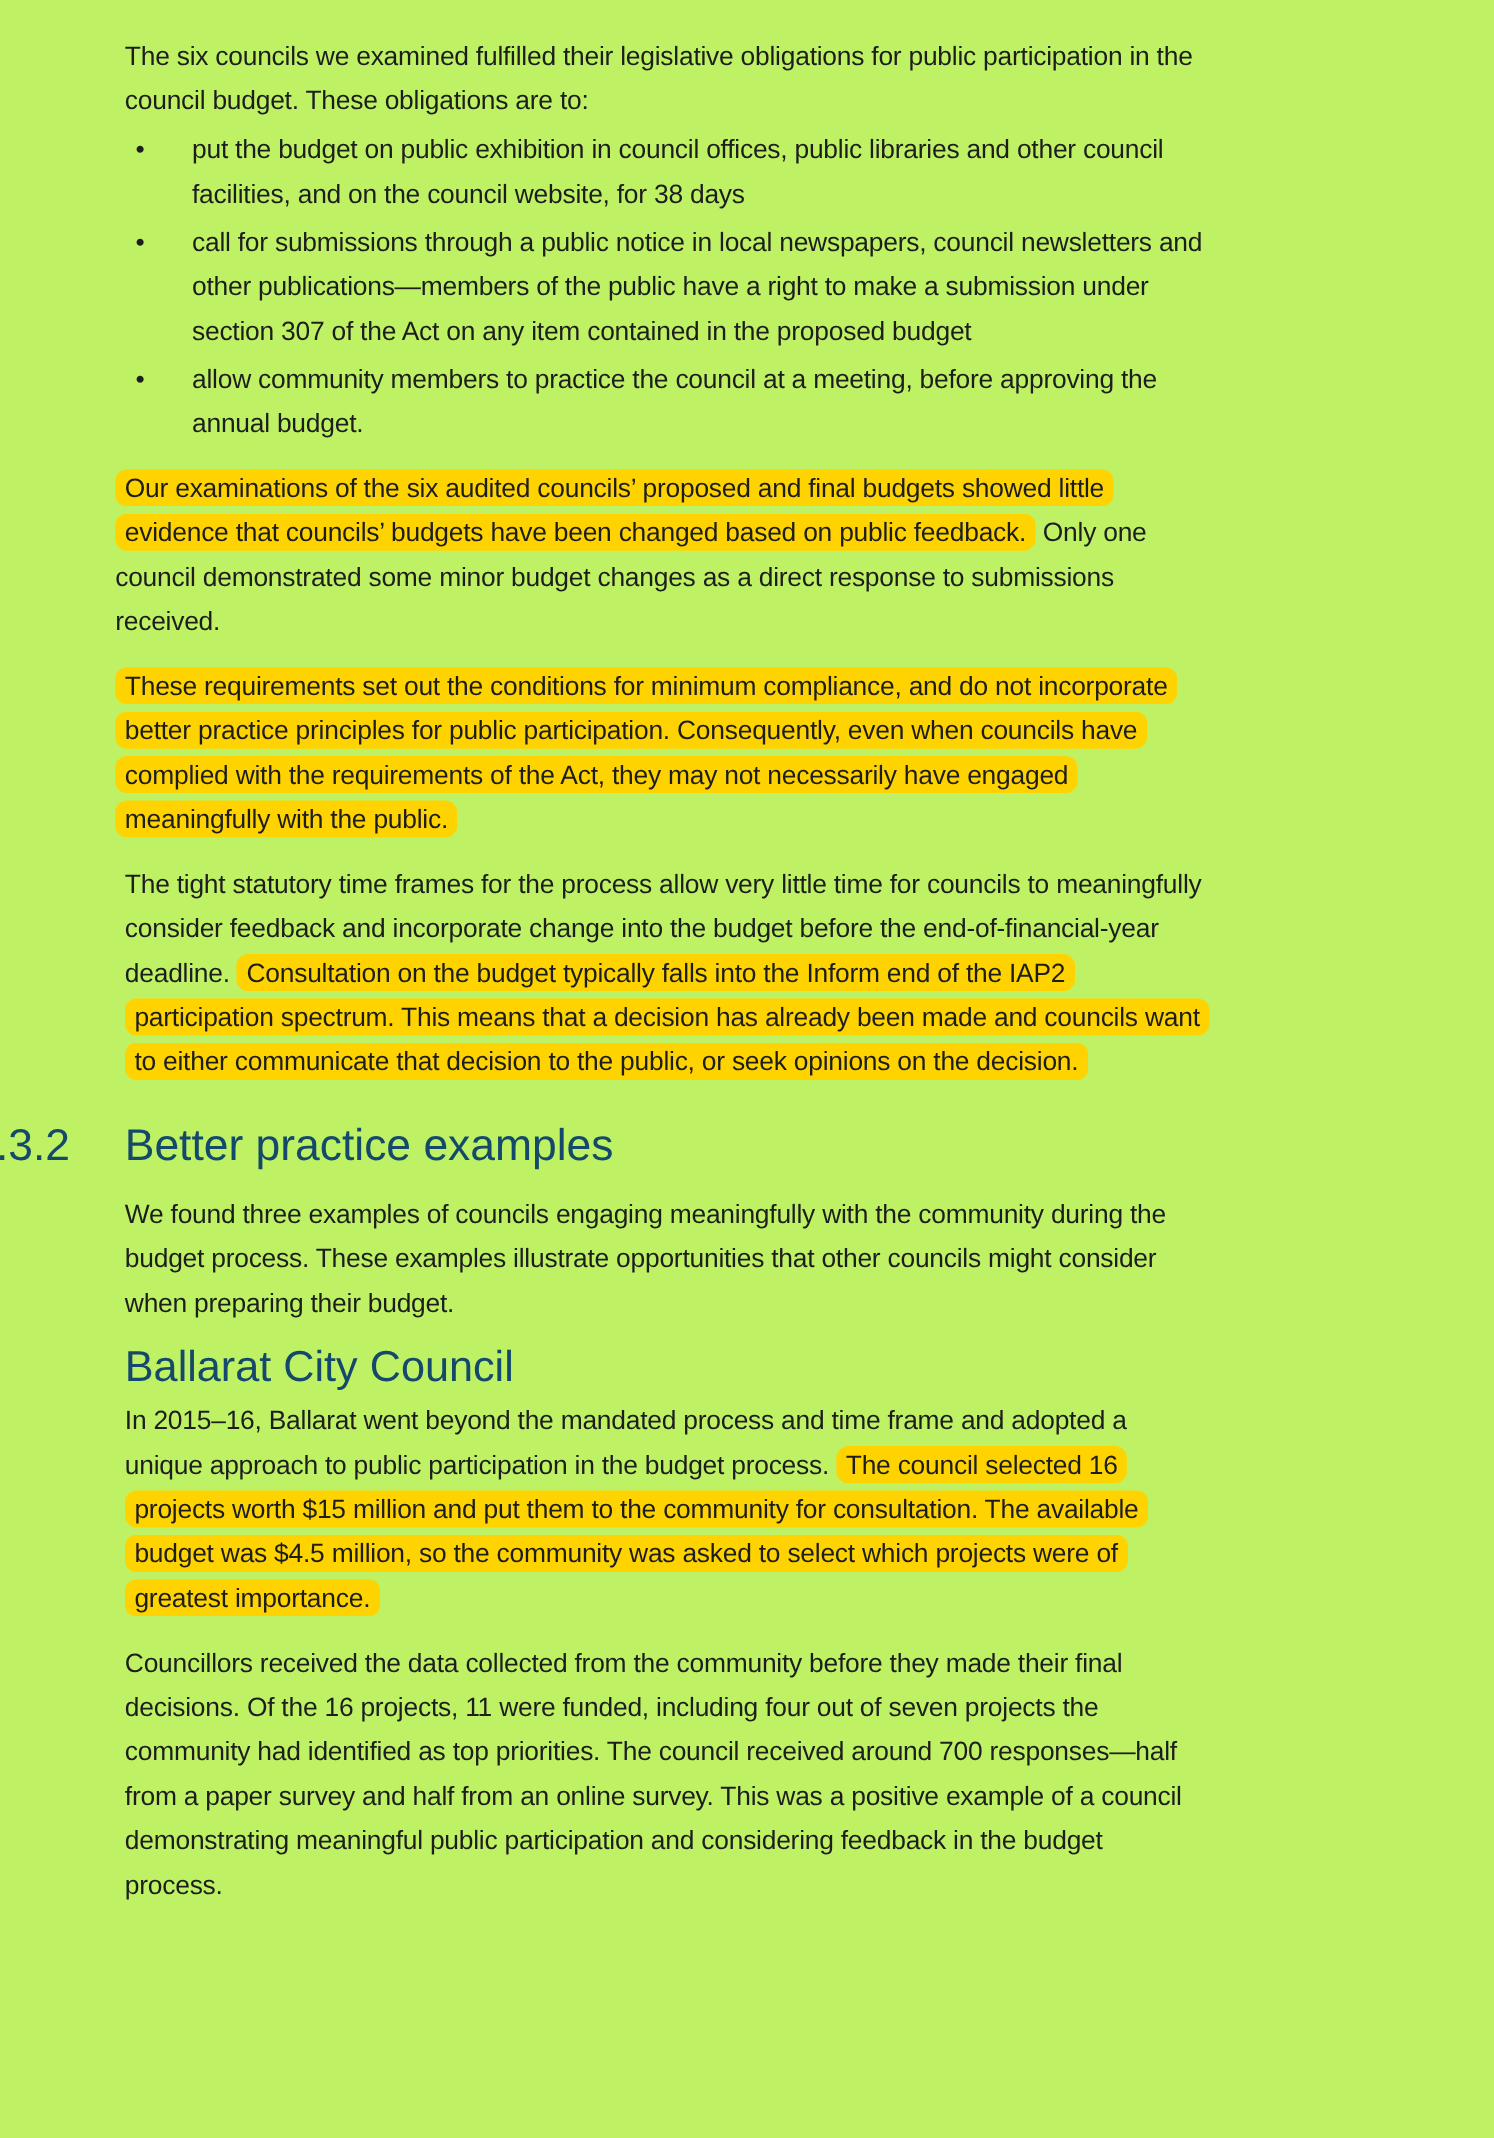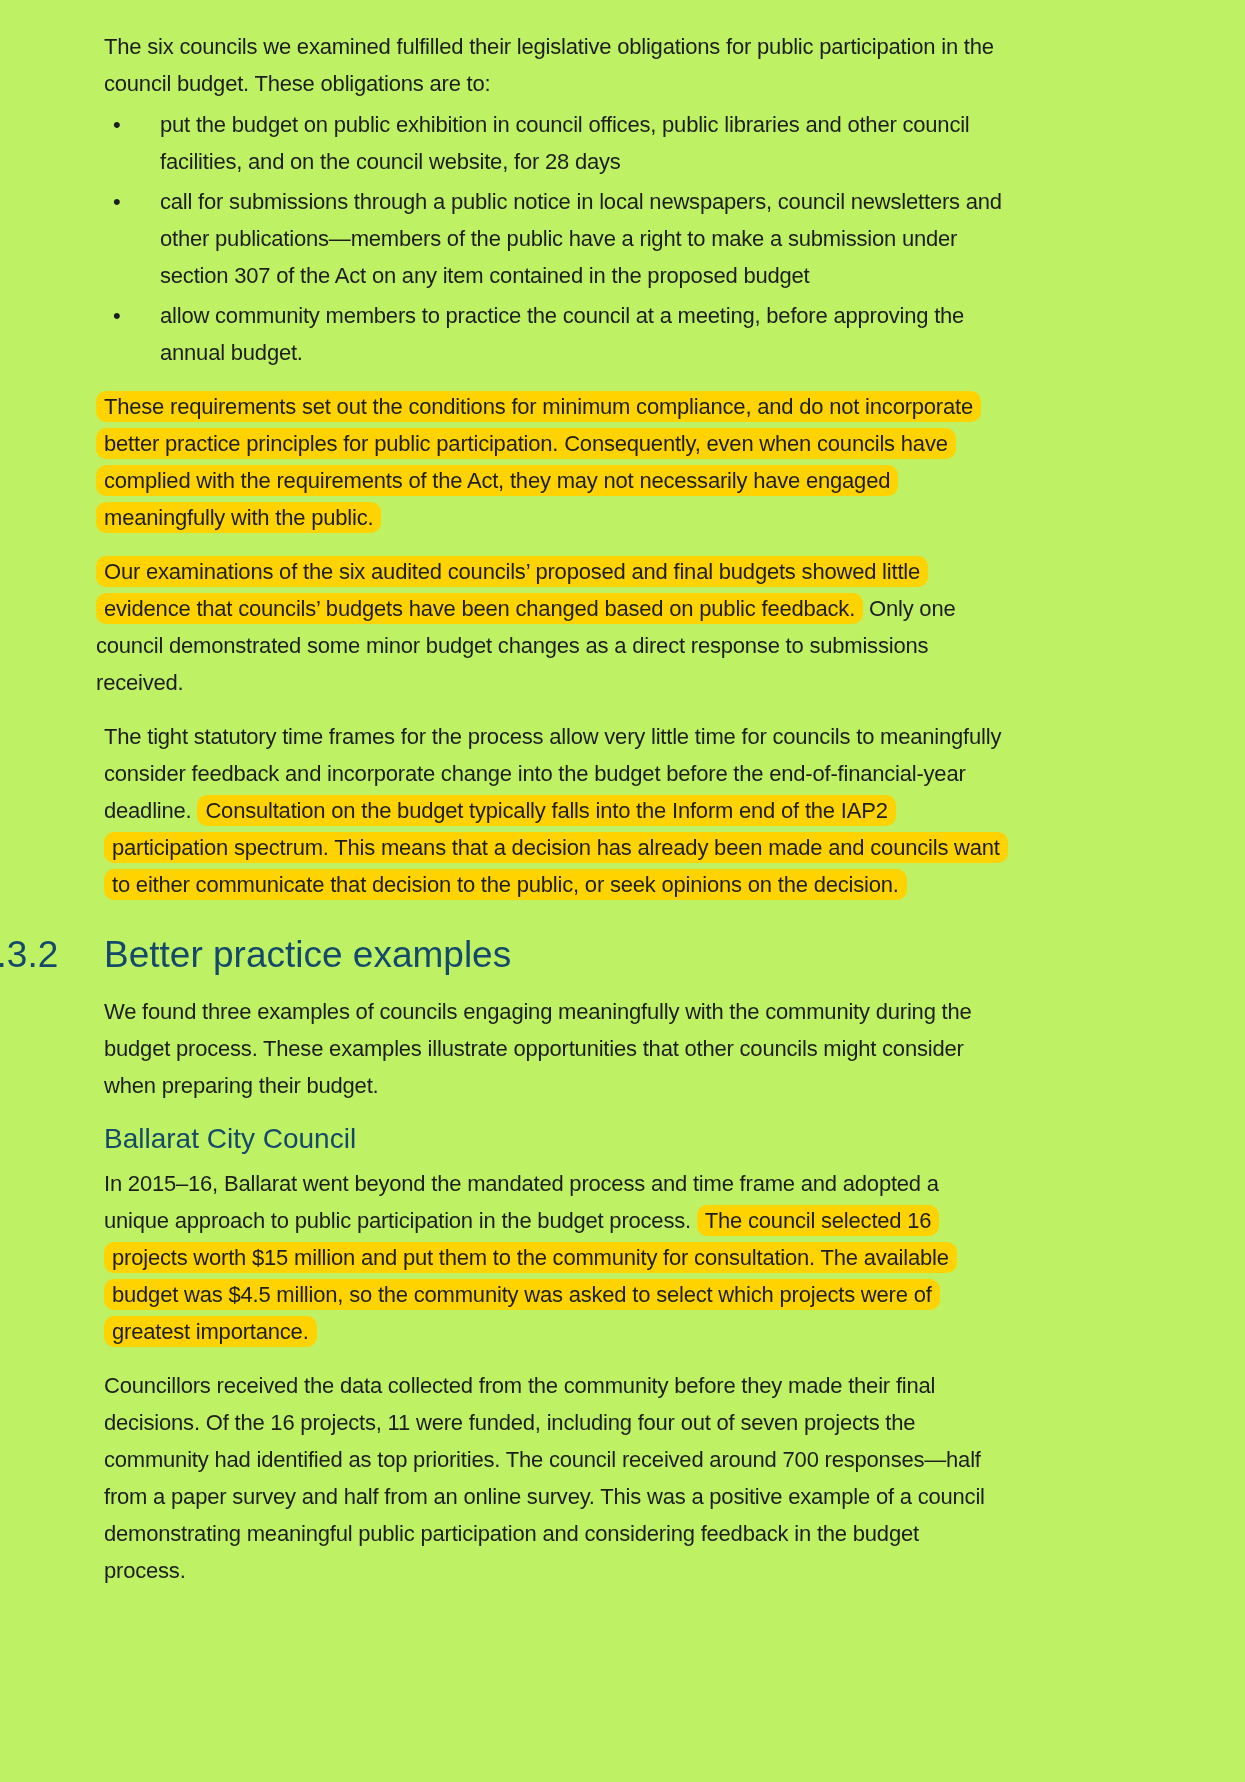--- a/index.html
+++ b/index.html
@@ -71,53 +71,53 @@
     letter-spacing: 0;
     margin: 30px 0 16px 0;
   }
   .section-number {
     position: absolute;
     left: -128px;
     top: 0;
   }
   .subsection-heading {
     color: #15496B;
-    font-size: 28px;
+    font-size: 36px;
     line-height: 36px;
     font-weight: 400;
     letter-spacing: 0;
     margin: 8px 0 8px 0;
   }
 </style>
 </head>
 <body>
 
 <div class="page">
   <div class="content">
 
     <p class="para intro">The six councils we examined fulfilled their legislative obligations for public participation in the council budget. These obligations are to:</p>
 
     <div class="bullet-list">
       <div class="bullet-item">
         <span class="bullet-dot">•</span>
-        <span class="bullet-text">put the budget on public exhibition in council offices, public libraries and other council facilities, and on the council website, for 28 days</span>
+        <span class="bullet-text">put the budget on public exhibition in council offices, public libraries and other council facilities, and on the council website, for 38 days</span>
       </div>
       <div class="bullet-item">
         <span class="bullet-dot">•</span>
         <span class="bullet-text">call for submissions through a public notice in local newspapers, council newsletters and other publications—members of the public have a right to make a submission under section 307 of the Act on any item contained in the proposed budget</span>
       </div>
       <div class="bullet-item">
         <span class="bullet-dot">•</span>
         <span class="bullet-text">allow community members to practice the council at a meeting, before approving the annual budget.</span>
       </div>
     </div>
 
+    <p class="para full-hl"><mark class="hl">Our examinations of the six audited councils’ proposed and final budgets showed little evidence that councils’ budgets have been changed based on public feedback.</mark><span> Only one council demonstrated some minor budget changes as a direct response to submissions received.</span></p>
+
     <p class="para full-hl"><mark class="hl">These requirements set out the conditions for minimum compliance, and do not incorporate better practice principles for public participation. Consequently, even when councils have complied with the requirements of the Act, they may not necessarily have engaged meaningfully with the public.</mark></p>
-
-    <p class="para full-hl"><mark class="hl">Our examinations of the six audited councils’ proposed and final budgets showed little evidence that councils’ budgets have been changed based on public feedback.</mark><span> Only one council demonstrated some minor budget changes as a direct response to submissions received.</span></p>
 
     <p class="para"><span>The tight statutory time frames for the process allow very little time for councils to meaningfully consider feedback and incorporate change into the budget before the end-of-financial-year deadline. </span><mark class="hl">Consultation on the budget typically falls into the Inform end of the IAP2 participation spectrum. This means that a decision has already been made and councils want to either communicate that decision to the public, or seek opinions on the decision.</mark></p>
 
     <h2 class="section-heading"><span class="section-number">2.3.2</span><span>Better practice examples</span></h2>
 
     <p class="para">We found three examples of councils engaging meaningfully with the community during the budget process. These examples illustrate opportunities that other councils might consider when preparing their budget.</p>
 
     <h3 class="subsection-heading">Ballarat City Council</h3>
 
     <p class="para"><span>In 2015–16, Ballarat went beyond the mandated process and time frame and adopted a unique approach to public participation in the budget process. </span><mark class="hl">The council selected 16 projects worth $15 million and put them to the community for consultation. The available budget was $4.5 million, so the community was asked to select which projects were of greatest importance.</mark></p>

